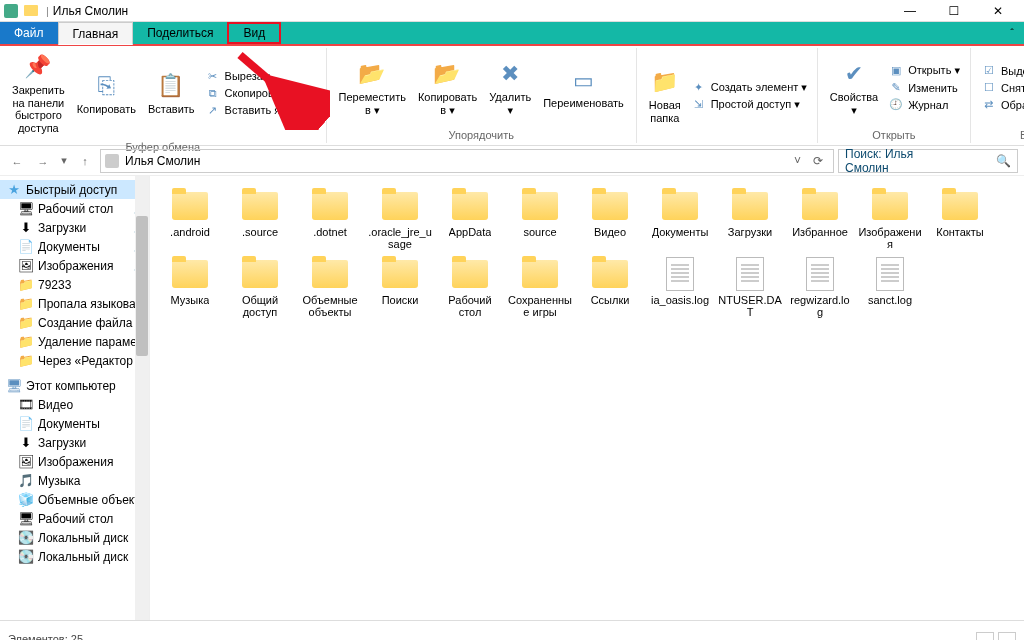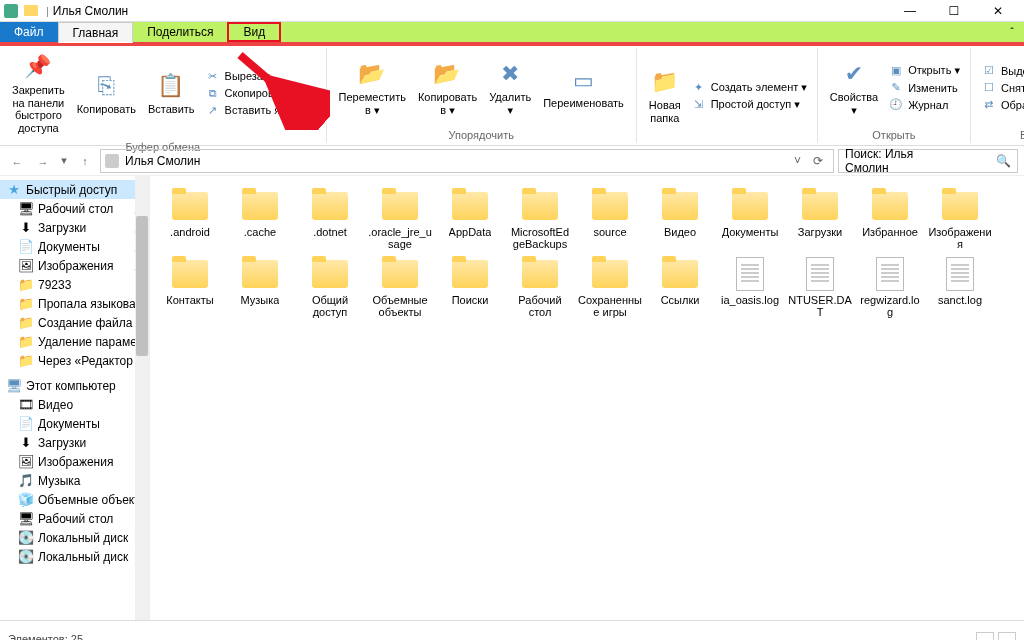--- a/index.html
+++ b/index.html
@@ -6,21 +6,21 @@
 body { width: 1024px; height: 640px; background: #fff; overflow: hidden; font-size: 11px; color: #000; }
 
 .titlebar { height: 22px; display: flex; align-items: center; padding: 0 4px; border-bottom: 1px solid #ddd; }
 .titlebar .app-icon { width: 14px; height: 14px; background: #4a8; border-radius: 2px; margin-right: 6px; }
 .titlebar .folder-mini { width: 14px; height: 11px; background: #ffd868; border-radius: 1px; margin-right: 4px; }
 .titlebar .sep { color: #888; margin: 0 4px; }
 .titlebar .title { font-size: 12px; }
 .titlebar .win-controls { margin-left: auto; display: flex; }
 .titlebar .win-btn { width: 44px; height: 22px; display: flex; align-items: center; justify-content: center; font-size: 12px; }
 
-.tabs { height: 24px; display: flex; align-items: stretch; background: #bef264; border-bottom: 4px solid #ef4444; position: relative; }
+.tabs { height: 24px; display: flex; align-items: stretch; background: #14b8a6; border-bottom: 2px solid #ef4444; position: relative; }
 .tab { padding: 0 14px; display: flex; align-items: center; font-size: 12px; cursor: pointer; }
 .tab.file { background: #1979ca; color: #fff; }
 .tab.active { background: #f5f5f5; border: 1px solid #ccc; border-bottom: 1px solid #fff; margin-bottom: -1px; }
 .tab.highlighted { border: 2px solid #e81123; }
 .tabs .collapse { margin-left: auto; padding: 0 10px; display: flex; align-items: center; }
 
 .ribbon { height: 100px; background: #fff; display: flex; border-bottom: 1px solid #ddd; padding: 2px 0; }
 .rgroup { display: flex; flex-direction: column; border-right: 1px solid #e5e5e5; padding: 0 6px; }
 .rgroup .row { display: flex; flex: 1; align-items: center; }
 .rgroup .label { text-align: center; font-size: 11px; color: #666; padding: 2px 0; }
@@ -29,21 +29,21 @@
 .ritem { display: flex; align-items: center; font-size: 11px; padding: 2px 4px; white-space: nowrap; cursor: pointer; }
 .ritem .micon { width: 16px; text-align: center; margin-right: 4px; color: #5c8fbf; }
 .rcol { display: flex; flex-direction: column; justify-content: center; }
 
 .navbar { height: 30px; display: flex; align-items: center; padding: 2px 6px; gap: 4px; border-bottom: 1px solid #eee; }
 .navbtn { width: 22px; height: 22px; display: flex; align-items: center; justify-content: center; color: #666; cursor: pointer; }
 .addressbar { flex: 1; height: 24px; border: 1px solid #ccc; display: flex; align-items: center; padding: 0 4px; font-size: 12px; }
 .addressbar .usr-icon { width: 14px; height: 14px; background: #ccc; border-radius: 2px; margin-right: 6px; }
 .addr-controls { display: flex; margin-left: auto; }
 .addr-controls span { padding: 0 6px; color: #666; cursor: pointer; }
-.searchbox { width: 180px; height: 24px; border: 1px solid #ccc; display: flex; align-items: center; padding: 0 6px; color: #000000; font-size: 12px; gap: 43px; }
+.searchbox { width: 180px; height: 24px; border: 1px solid #ccc; display: flex; align-items: center; padding: 0 6px; color: #0c4a6e; font-size: 12px; gap: 43px; }
 .searchbox .sicon { margin-left: auto; }
 
 .main { display: flex; height: 444px; }
 .sidebar { width: 150px; border-right: 1px solid #eee; overflow: hidden; padding: 4px 0; font-size: 12px; position: relative; }
 .sb-item { display: flex; align-items: center; padding: 2px 4px 2px 18px; white-space: nowrap; cursor: pointer; }
 .sb-item.root { padding-left: 6px; }
 .sb-item .sicon { width: 16px; text-align: center; margin-right: 4px; font-size: 13px; }
 .sb-item .pin { margin-left: auto; color: #888; font-size: 9px; }
 .sb-item.selected { background: #cce8ff; }
 .sb-scrollbar { position: absolute; right: 0; top: 0; width: 14px; height: 100%; background: #f0f0f0; }
@@ -332,45 +332,39 @@
         <div class="fileitem">
           <div class="ficon">
             <div class="folder-icon"></div>
           </div>
           <div class="fname">.android</div>
         </div>
         <div class="fileitem">
           <div class="ficon">
             <div class="folder-icon"></div>
           </div>
-          <div class="fname">.cache</div>
+          <div class="fname">.source</div>
         </div>
         <div class="fileitem">
           <div class="ficon">
             <div class="folder-icon"></div>
           </div>
           <div class="fname">.dotnet</div>
         </div>
         <div class="fileitem">
           <div class="ficon">
             <div class="folder-icon"></div>
           </div>
           <div class="fname">.oracle_jre_usage</div>
         </div>
         <div class="fileitem">
           <div class="ficon">
             <div class="folder-icon"></div>
           </div>
           <div class="fname">AppData</div>
-        </div>
-        <div class="fileitem">
-          <div class="ficon">
-            <div class="folder-icon"></div>
-          </div>
-          <div class="fname">MicrosoftEdgeBackups</div>
         </div>
         <div class="fileitem">
           <div class="ficon">
             <div class="folder-icon"></div>
           </div>
           <div class="fname">source</div>
         </div>
         <div class="fileitem">
           <div class="ficon">
             <div class="folder-icon"></div>

